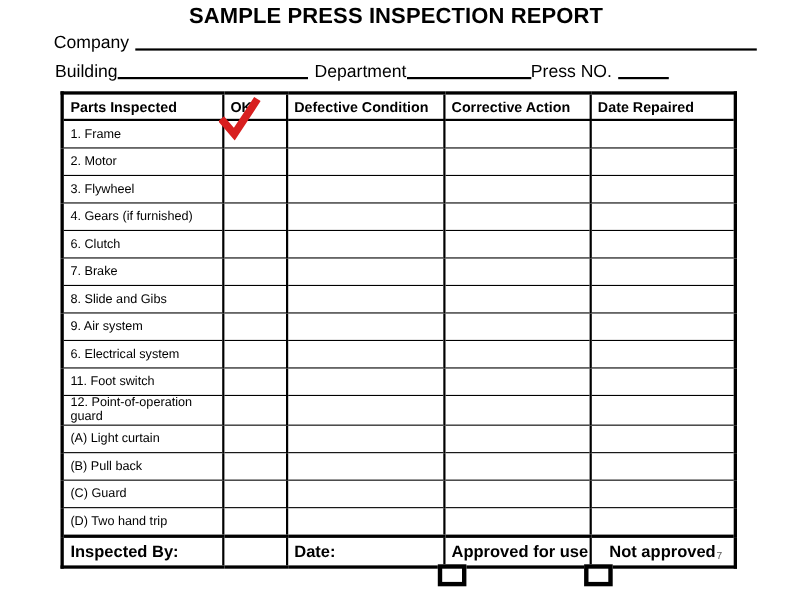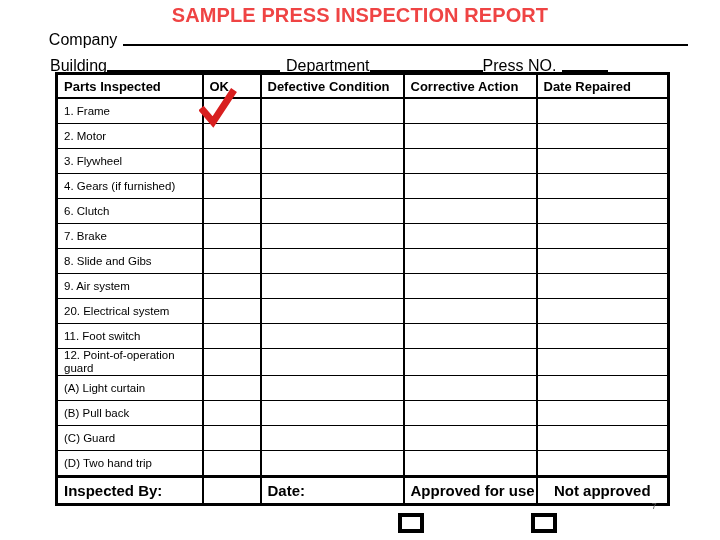--- a/index.html
+++ b/index.html
@@ -19,21 +19,21 @@
 
   
   .title {
     position: absolute;
     left: 0;
     top: 4px;
     width: 720px;
     text-align: center;
     font-size: 20px;
     font-weight: bold;
-    color: #ef4444;
+    color: #000000;
     letter-spacing: 0.1px;
     white-space: nowrap;
   }
 
   
   .hdr-row {
     position: absolute;
     left: 0;
     width: 688px;
     height: 22px;
@@ -53,21 +53,21 @@
     border-bottom: 2px solid #000;
     height: 0;
     margin-bottom: 4px;
   }
   .spacer-sm { width: 6px; }
 
   
   .table-wrap {
     position: absolute;
     left: 55px;
-    top: 72px;
+    top: 83px;
     width: 516px;
   }
   table.report {
     border-collapse: collapse;
     table-layout: fixed;
     width: 612px;
   }
   table.report td {
     border: 1px solid #000000;
     padding: 0;
@@ -355,21 +355,21 @@
           </td>
         <td>
             <span class="cell-txt"></span>
           </td>
         <td>
             <span class="cell-txt"></span>
           </td>
       </tr>
       <tr class="drow">
         <td>
-            <span class="cell-txt">20. Electrical system</span>
+            <span class="cell-txt">6. Electrical system</span>
           </td>
         <td>
             <span class="cell-txt center"></span>
           </td>
         <td>
             <span class="cell-txt"></span>
           </td>
         <td>
             <span class="cell-txt"></span>
           </td>

